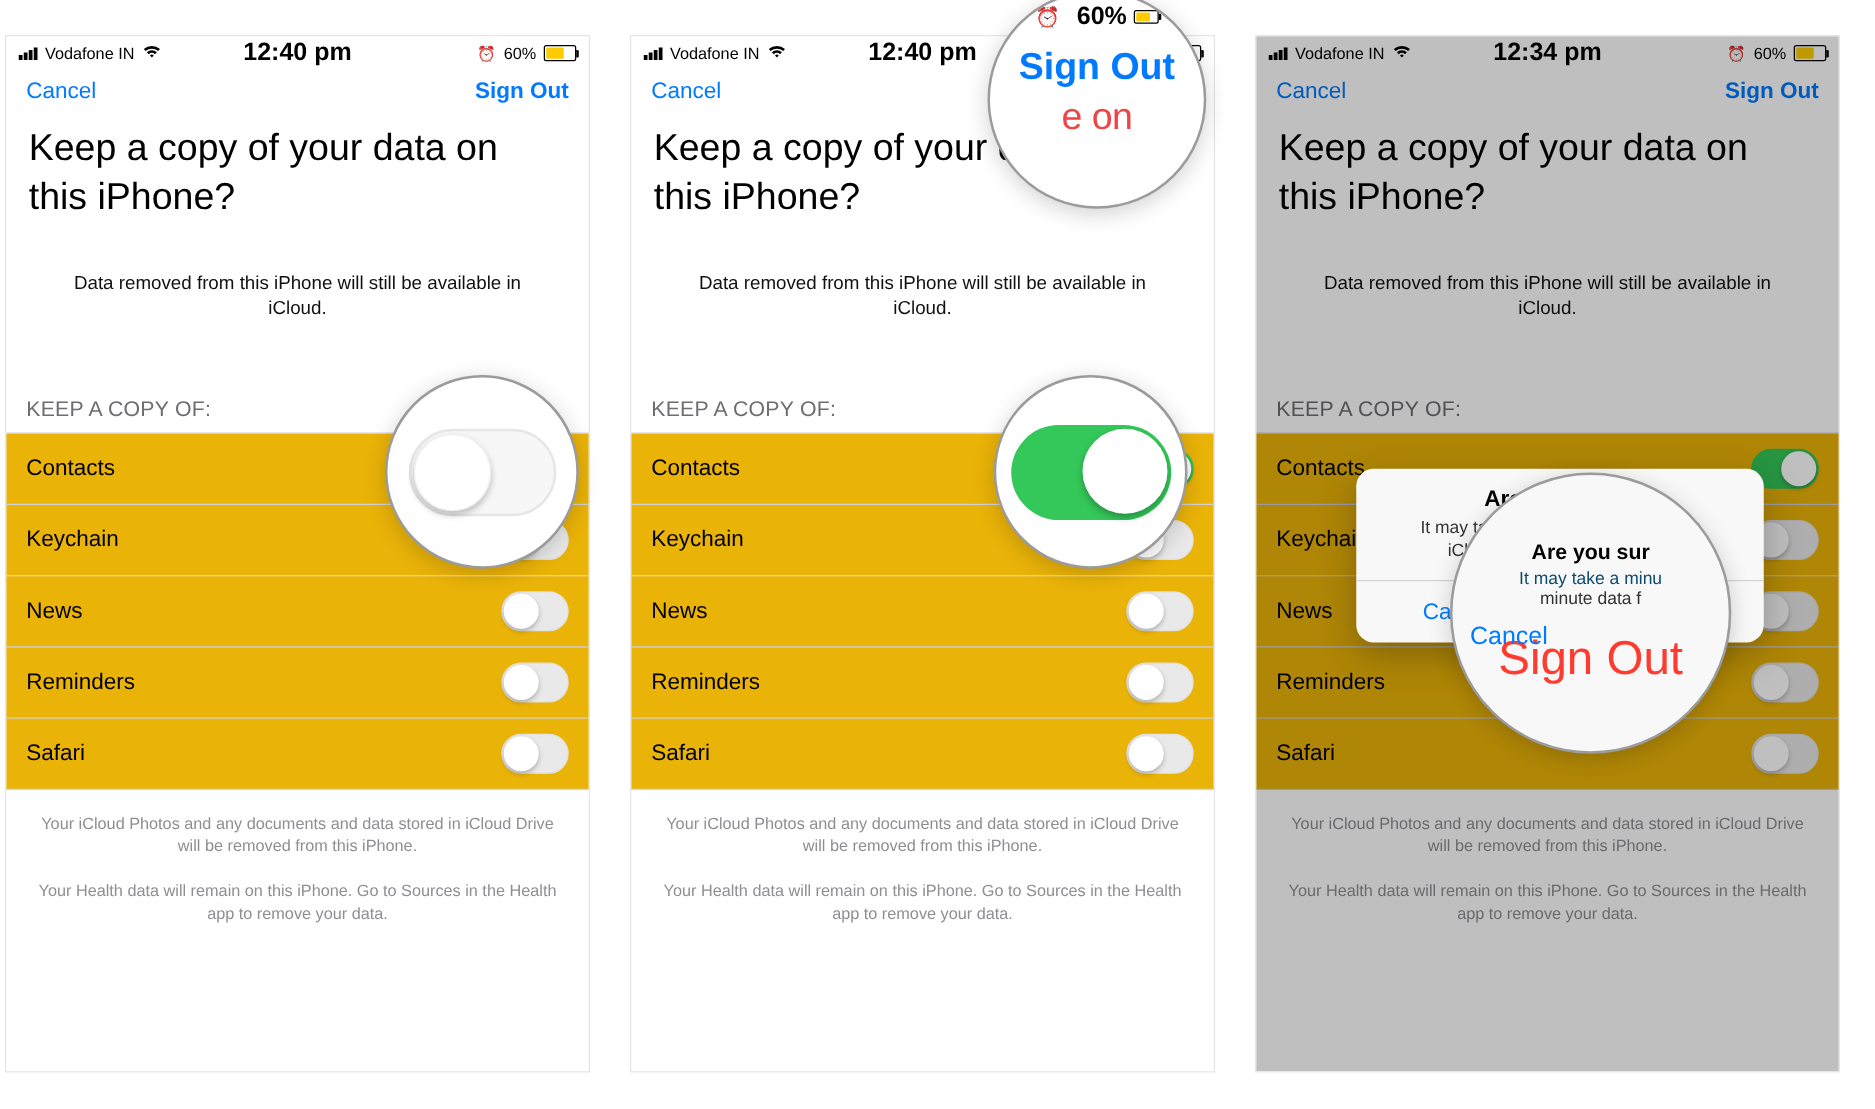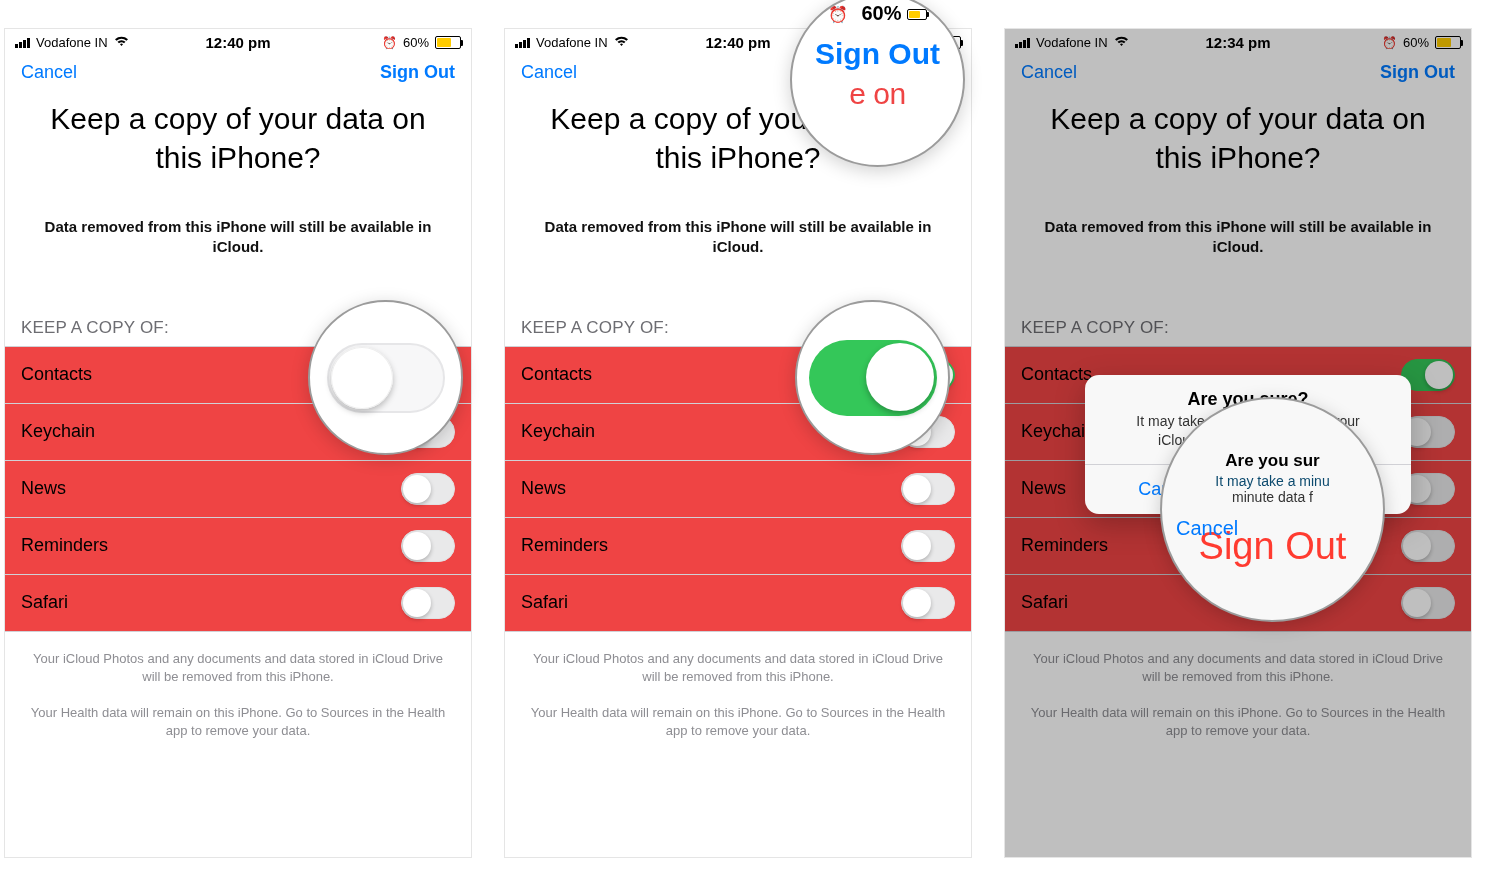--- a/index.html
+++ b/index.html
@@ -43,74 +43,72 @@
     color: #000;
   }
   .status-left, .status-right { display: flex; align-items: center; gap: 6px; }
   .signal-bars { display: inline-flex; align-items: flex-end; gap: 1px; }
   .signal-bars span { width: 3px; background: #000; display: inline-block; }
   .signal-bars span:nth-child(1){height:4px;}
   .signal-bars span:nth-child(2){height:6px;}
   .signal-bars span:nth-child(3){height:8px;}
   .signal-bars span:nth-child(4){height:10px;}
   .wifi { font-size: 13px; }
-  .time { font-weight: 600; font-size: 15px; position: absolute; left:50%; transform:translateX(-50%);}
+  .time { font-weight: 600; font-size: 20px; position: absolute; left:50%; transform:translateX(-50%);}
   .alarm { font-size: 12px; }
   .battery {
     width: 26px; height: 13px; border: 1px solid #000; border-radius: 2px;
     position: relative; display: inline-block;
   }
   .battery::after {
     content:""; position:absolute; right:-3px; top:3px; width:2px; height:6px; background:#000; border-radius:0 1px 1px 0;
   }
   .battery-fill { position:absolute; left:1px; top:1px; bottom:1px; width:60%; background:#ffcc00; border-radius:1px; }
   
   .nav-bar {
     display:flex; justify-content:space-between; padding: 10px 16px 8px 16px;
     font-size: 18px;
   }
   .nav-link { color:#007aff; }
   .signout-link { color:#007aff; font-weight:600; }
   
   .page-title {
     font-size: 30px;
     font-weight: 400;
-    text-align:center;
     line-height: 1.3;
     padding: 8px 18px 10px 18px;
     color:#000;
   }
   .subtitle {
     text-align:center;
     font-size: 15px;
     padding: 30px 30px 0 30px;
     color:#111;
     line-height:1.35;
-    font-weight:bold;
   }
   
   .section-header {
     font-size: 17px;
     color:#6d6d72;
     padding: 60px 16px 8px 16px;
     text-transform: uppercase;
     letter-spacing: 0.2px;
   }
   .list {
     border-top:1px solid #d1d1d6;
   }
   .row {
     display:flex;
     justify-content:space-between;
     align-items:center;
     padding: 12px 16px;
     border-bottom:1px solid #d1d1d6;
     font-size: 18px;
     color:#000;
-    background:#ef4444;
+    background:#eab308;
   }
   .toggle {
     width: 54px; height: 32px; border-radius: 16px;
     background:#e9e9ea; border:1px solid #e1e1e3; position:relative;
   }
   .toggle .knob {
     position:absolute; top:1px; left:1px;
     width:28px; height:28px; border-radius:50%;
     background:#fff;
     box-shadow: 0 2px 4px rgba(0,0,0,0.25);
@@ -176,21 +174,21 @@
     box-shadow: 0 10px 30px rgba(0,0,0,0.25);
     overflow:hidden;
   }
   .alert-title { font-size:18px; font-weight:600; text-align:center; padding:14px 20px 2px 20px; color:#000;}
   .alert-msg   { font-size:14px; text-align:center; padding:0 20px 14px 20px; color:#333; line-height:1.35;}
   .alert-buttons { display:flex; border-top:1px solid #d1d1d6;}
   .alert-btn { flex:1; text-align:center; padding:14px 0; font-size:18px; }
   .alert-btn.cancel { color:#007aff; border-right:1px solid #d1d1d6;}
   .alert-btn.signout { color:#ff3b30; font-weight:600;}
   
-  .mag4 { width:225px; height:225px; top:397px; left:1160px; display:flex; flex-direction:column; align-items:center; justify-content:center; background:#f8f8f8; padding:0 10px;}
+  .mag4 { width:225px; height:225px; top:378px; left:1160px; display:flex; flex-direction:column; align-items:center; justify-content:center; background:#f8f8f8; padding:0 10px;}
   .mag4 .ms-are { font-size:17px; font-weight:600; color:#000;}
   .mag4 .ms-may { font-size:14px; color:#0c4a6e; margin-top:2px;}
   .mag4 .ms-icloud { font-size:14px; color:#333;}
   .mag4 .ms-signout-red { font-size:38px; font-weight:500; color:#ff3b30; margin-top:20px;}
   .mag4 .ms-cancel-blue { font-size:20px; color:#007aff; position:absolute; left:14px; top:118px;}
 </style>
 </head>
 <body>
 
 <div class="container">

